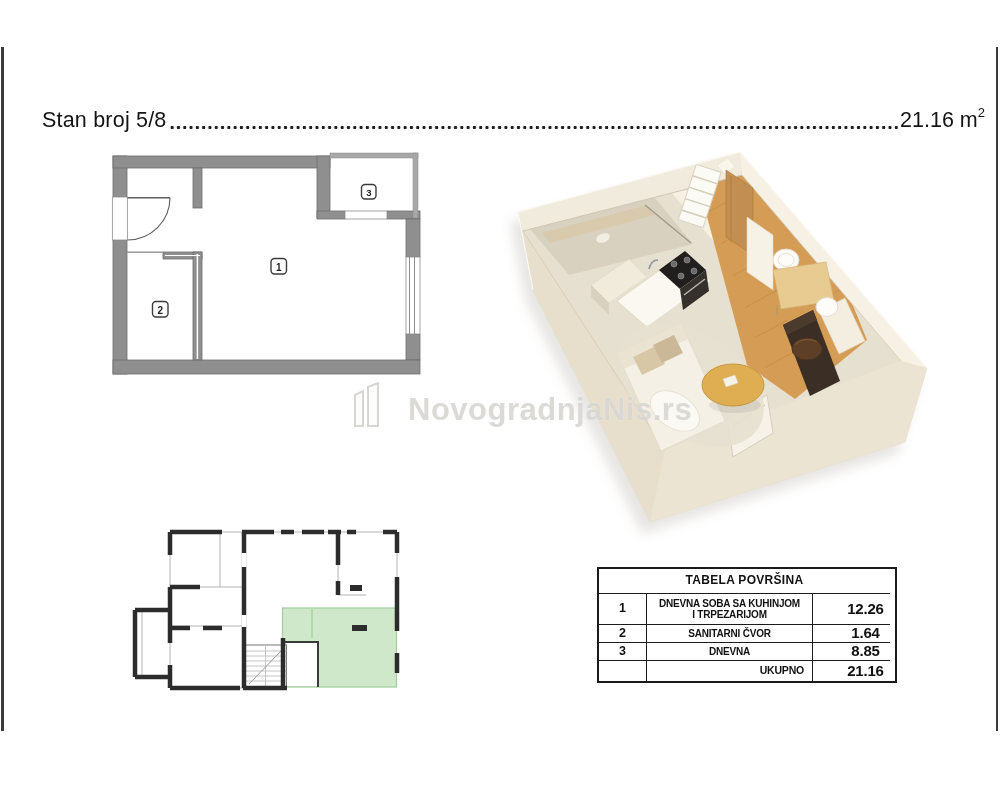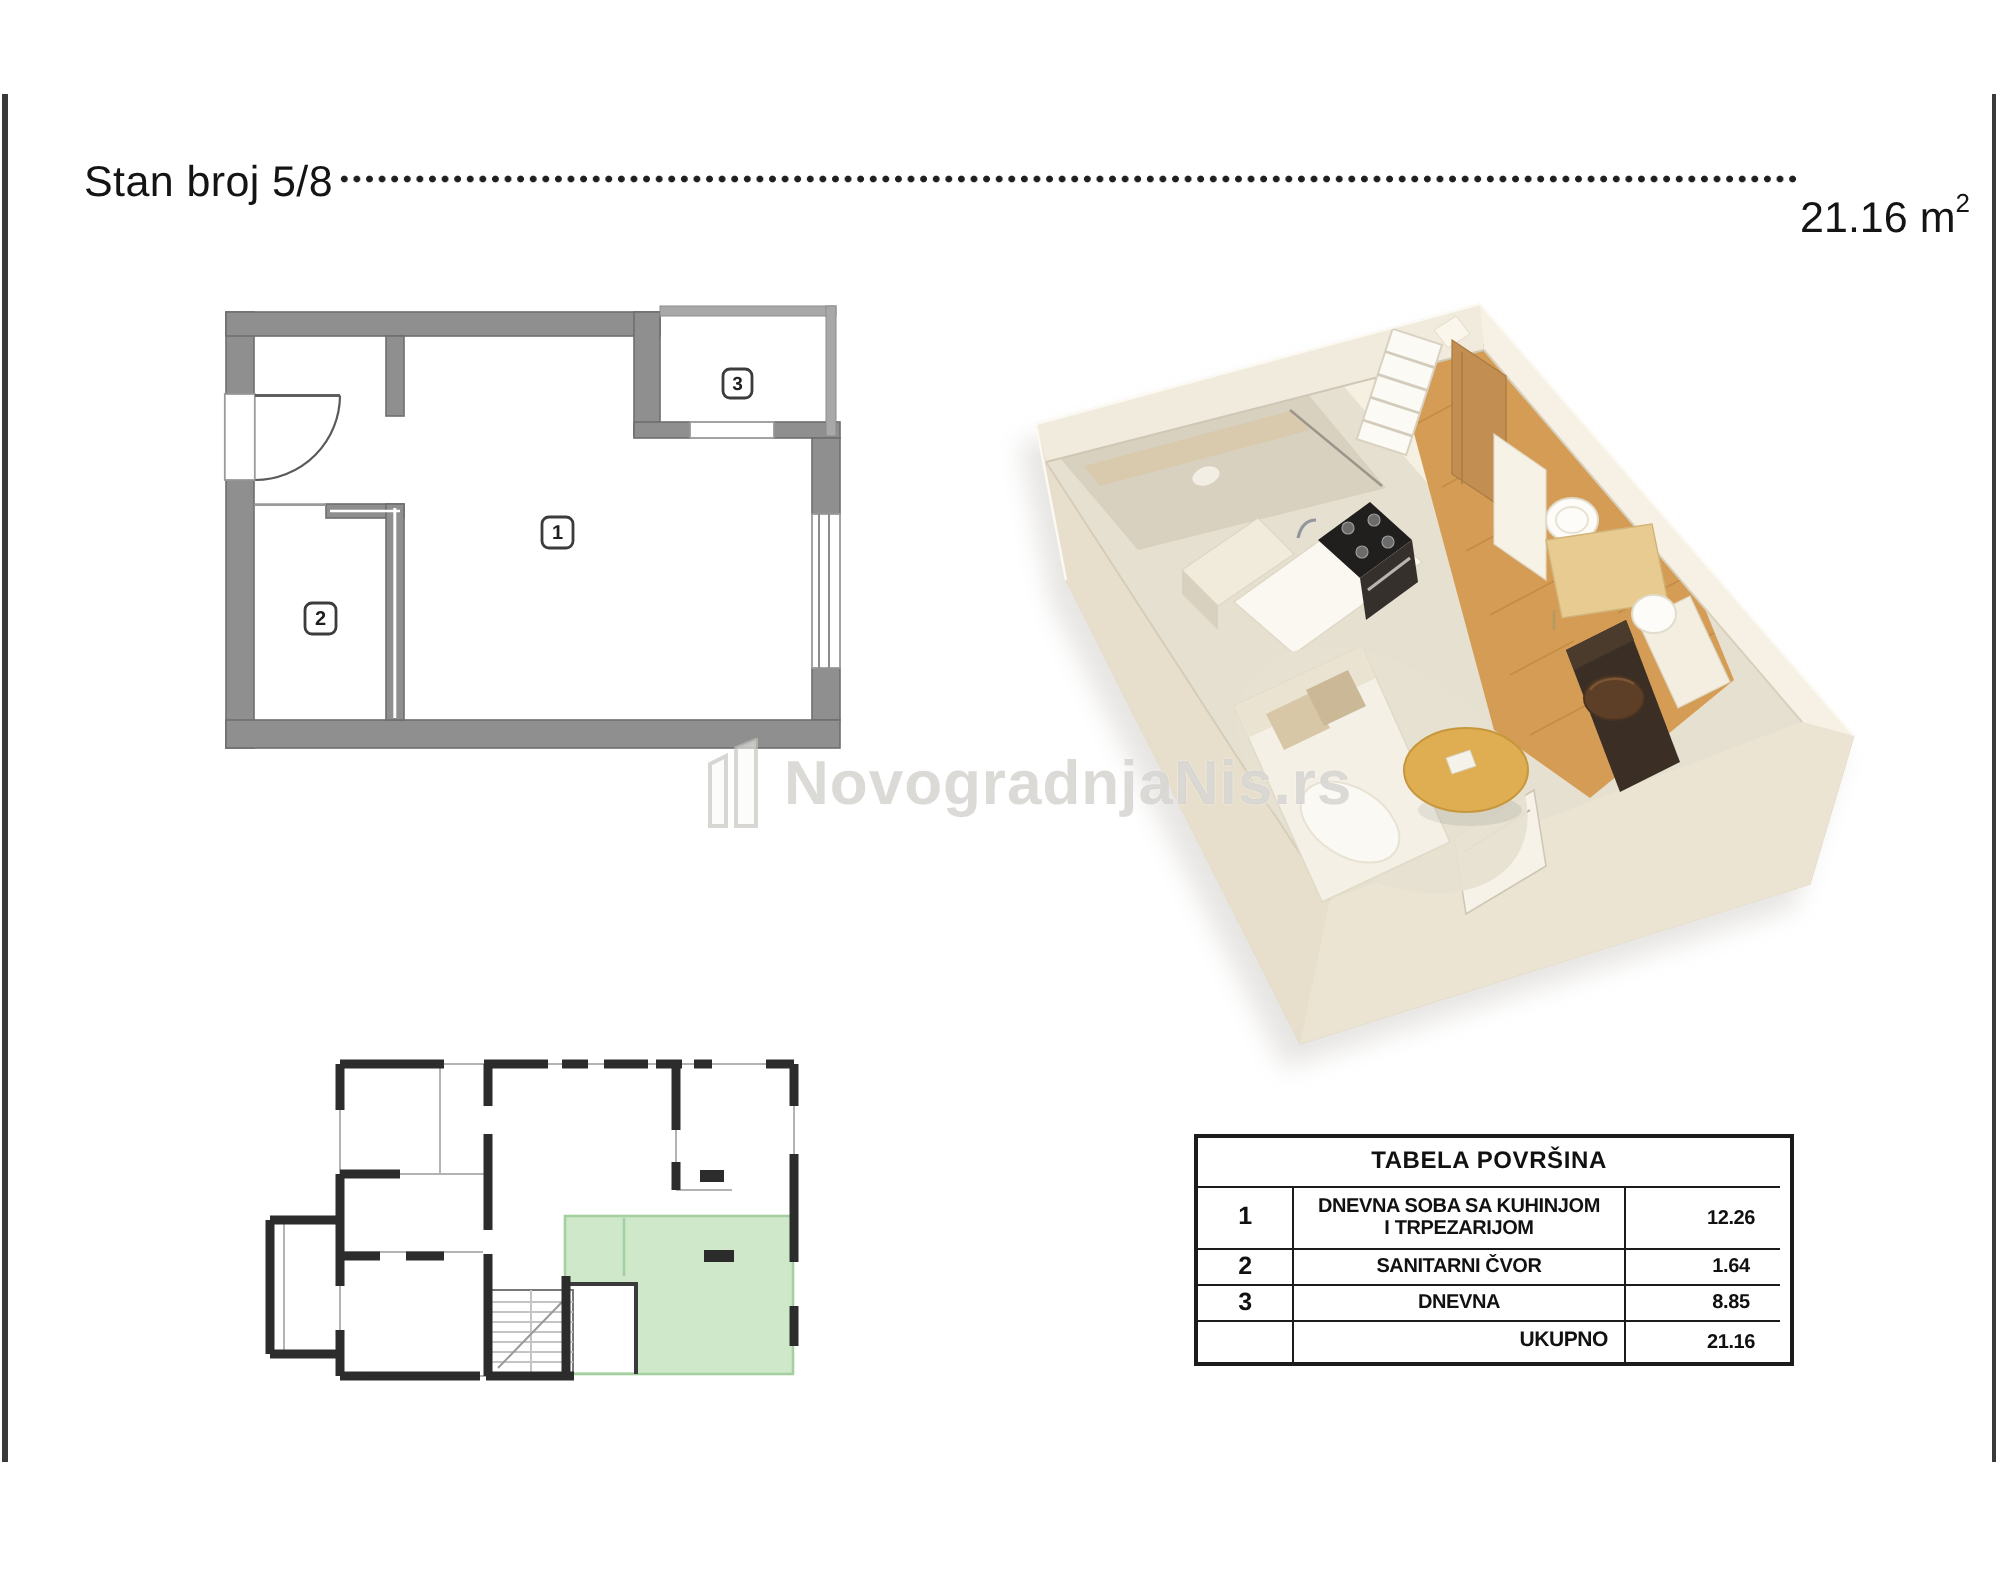--- a/index.html
+++ b/index.html
@@ -5,35 +5,35 @@
   html,body{margin:0;padding:0;background:#fff;}
   .page{
     position:relative;width:1000px;height:793px;background:#ffffff;
     font-family:"Liberation Sans", sans-serif;overflow:hidden;
   }
   .edge-line{position:absolute;top:47px;height:684px;width:2.5px;background:#3a3a3a;}
   .edge-line.left{left:1px;}
   .edge-line.right{left:995.5px;}
 
   .title-row{
-    position:absolute;left:42px;top:59px;width:943px;
-    display:flex;align-items:center;color:#141414;
+    position:absolute;left:42px;top:70px;width:943px;
+    display:flex;align-items:flex-end;color:#141414;
   }
   .title-text{font-size:21.5px;font-weight:500;line-height:26px;letter-spacing:0.2px;white-space:nowrap;}
   .leader-dots{
     flex:1;height:6px;margin:0 2px 3px 2px;
     background-image:radial-gradient(circle,#1f1f1f 1.5px,transparent 1.9px);
     background-size:6.3px 5px;background-repeat:repeat-x;background-position:left bottom;
   }
   .area-text{font-size:21.5px;font-weight:500;line-height:26px;white-space:nowrap;margin-top:32px;}
   .area-text sup{font-size:13px;position:relative;top:-2px;font-weight:500;}
 
   .watermark{
-    position:absolute;left:352px;top:368px;height:48px;z-index:30;
-    display:flex;align-items:center;gap:4px;pointer-events:none;
+    position:absolute;left:352px;top:380px;height:48px;z-index:30;
+    display:flex;align-items:flex-end;gap:20px;pointer-events:none;
   }
   .watermark .wm-text{
     font-size:31px;font-weight:700;letter-spacing:0.5px;
     color:rgba(197,194,189,0.60);
     text-shadow:0 0 1px rgba(255,255,255,0.8);
   }
 
   .area-table{
     position:absolute;left:597px;top:567px;width:296px;
     border:2px solid #1b1b1b;background:#fff;
@@ -43,21 +43,21 @@
   }
   .area-table .cell{
     display:flex;align-items:center;justify-content:center;text-align:center;
     font-weight:700;font-size:10.5px;letter-spacing:-0.2px;line-height:1.1;
   }
   .cell.h{grid-column:1 / -1;font-size:12px;letter-spacing:0.3px;}
   .cell.bt{border-top:1.6px solid #1b1b1b;}
   .cell.bl{border-left:1.6px solid #1b1b1b;}
   .cell.num{font-size:12.5px;}
   .cell.name{font-size:10px;justify-content:center;}
-  .cell.val{font-size:10px;padding-left:28px;}
+  .cell.val{font-size:15px;padding-left:28px;}
   .cell.total-label{justify-content:flex-end;padding-right:8px;font-size:10.5px;text-align:center;}
 </style>
 </head>
 <body>
 
 <div class="page">
 
   <div class="edge-line left"></div>
   <div class="edge-line right"></div>
 

